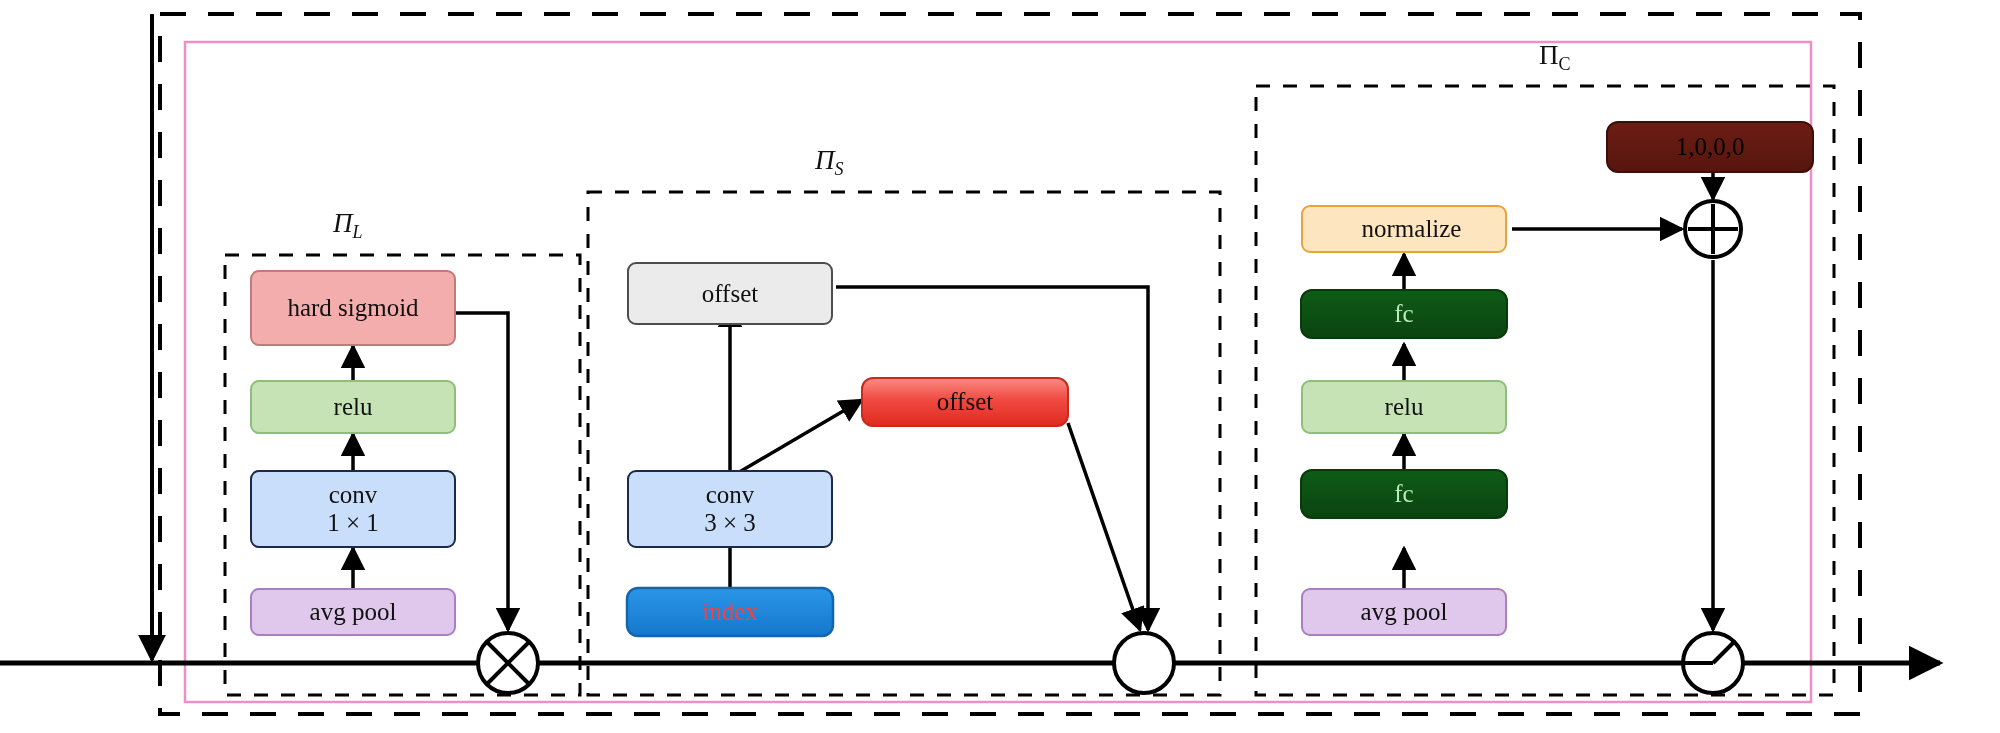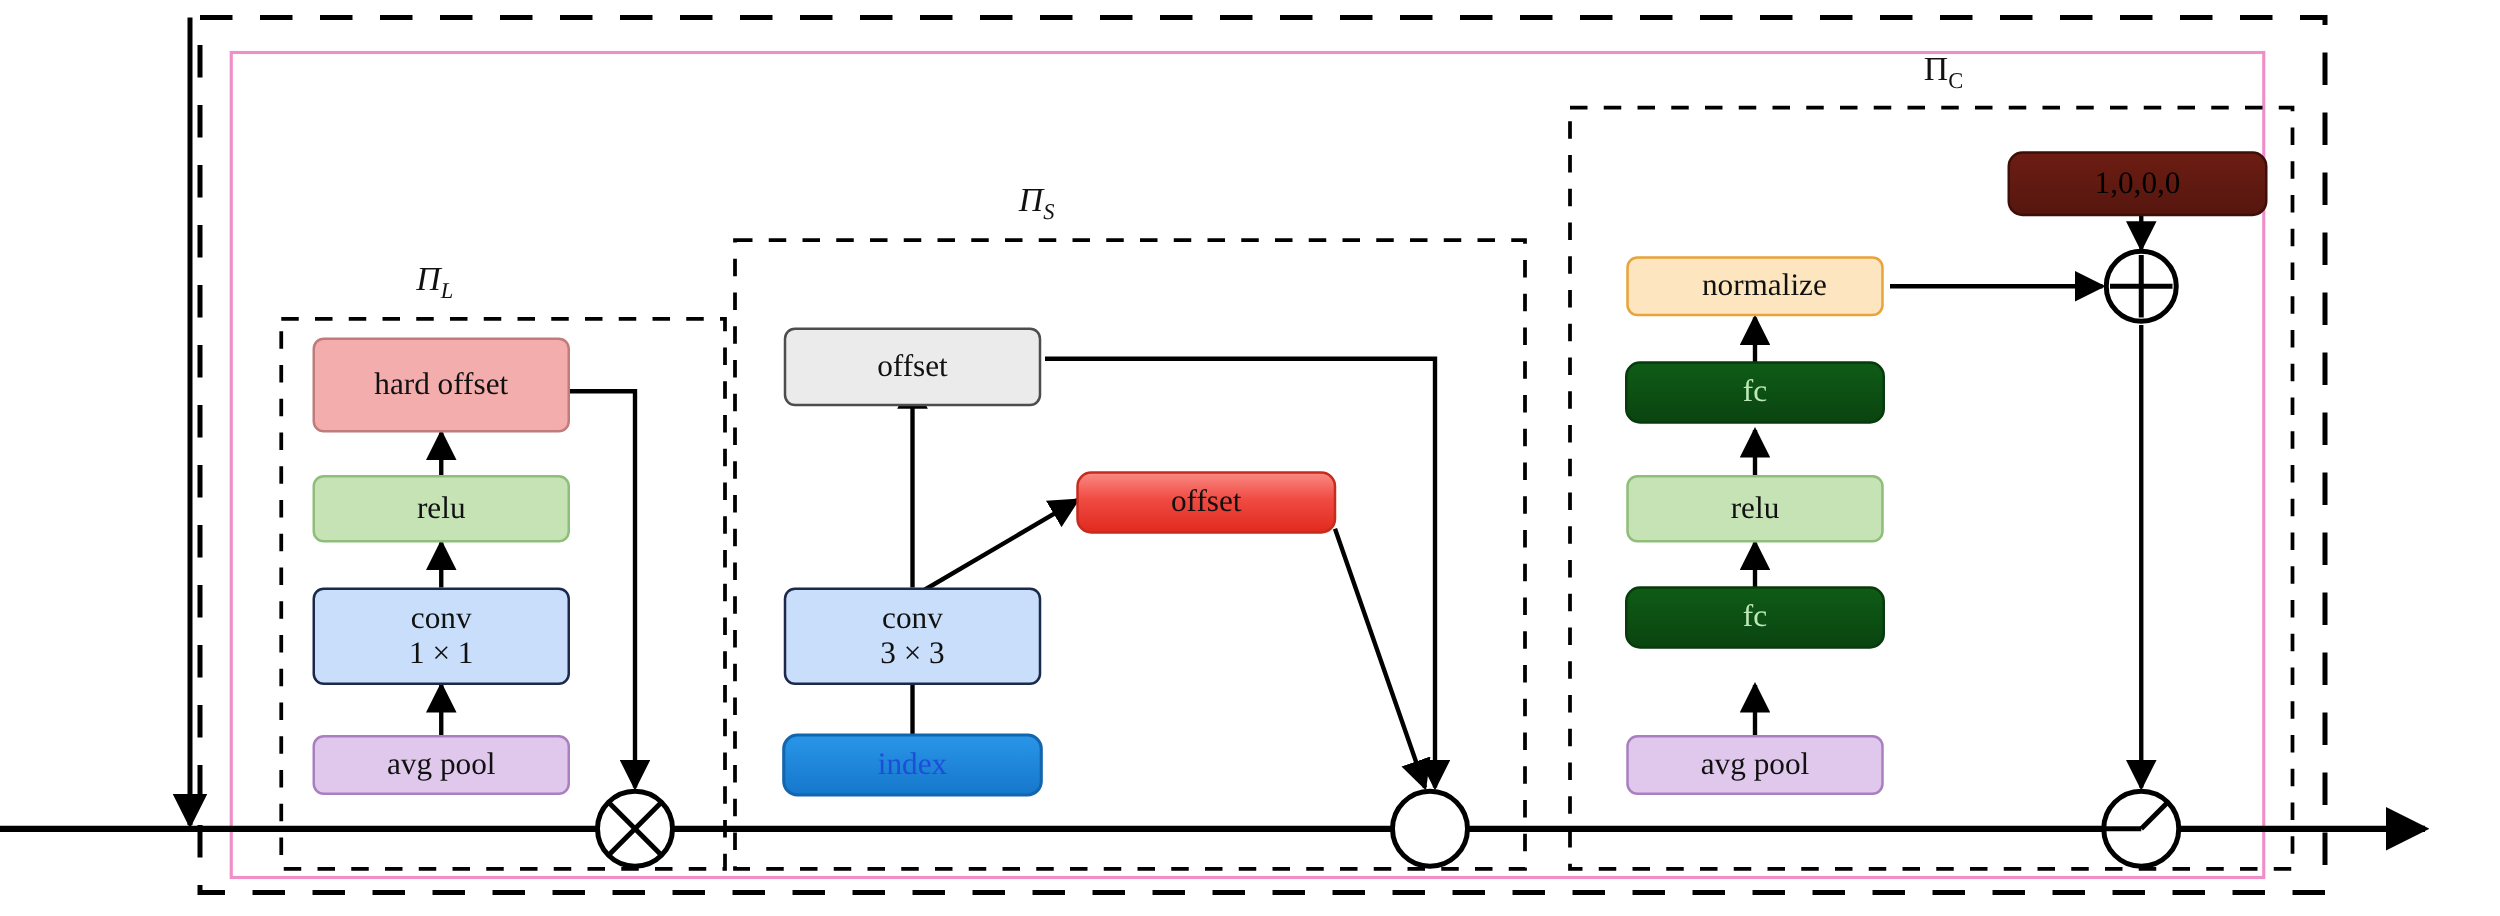--- a/index.html
+++ b/index.html
@@ -109,37 +109,37 @@
   <div class="grp-label" style="left:333px;top:208px;font-style:italic;">
     <span>Π</span><span class="sub">L</span>
   </div>
   <div class="grp-label" style="left:815px;top:145px;font-style:italic;">
     <span>Π</span><span class="sub">S</span>
   </div>
   <div class="grp-label" style="left:1503px;top:40px;margin-left:36px;">
     <span>Π</span><span class="sub">C</span>
   </div>
 
-  <div class="node" style="left:250px;top:270px;width:206px;height:76px;background:#f4adad;border:2px solid #c07b7b;font-size:25px;color:#111;">hard offset</div>
+  <div class="node" style="left:250px;top:270px;width:206px;height:76px;background:#f4adad;border:2px solid #c07b7b;font-size:25px;color:#111;">hard sigmoid</div>
 
   <div class="node" style="left:250px;top:380px;width:206px;height:54px;background:#c6e3b5;border:2px solid #8fbd7a;font-size:25px;color:#111;">relu</div>
 
   <div class="node" style="left:250px;top:470px;width:206px;height:78px;background:#c8defa;border:2.5px solid #1b2a4a;font-size:25px;color:#111;">conv
 1 × 1</div>
 
   <div class="node" style="left:250px;top:588px;width:206px;height:48px;background:#e0c8ec;border:2px solid #a97fc0;font-size:25px;color:#111;">avg pool</div>
 
   <div class="node" style="left:627px;top:262px;width:206px;height:63px;background:#ebebeb;border:2px solid #4d4d4d;font-size:25px;color:#111;">offset</div>
 
   <div class="node" style="left:862px;top:378px;width:206px;height:48px;background:transparent;border:none;font-size:25px;color:#111;">offset</div>
 
   <div class="node" style="left:627px;top:470px;width:206px;height:78px;background:#c8defa;border:2.5px solid #1b2a4a;font-size:25px;color:#111;">conv
 3 × 3</div>
 
-  <div class="node" style="left:627px;top:588px;width:206px;height:48px;background:transparent;border:none;font-size:25px;color:#1d4ed8;">index</div>
+  <div class="node" style="left:627px;top:588px;width:206px;height:48px;background:transparent;border:none;font-size:25px;color:#ef4444;">index</div>
 
   <div class="node" style="left:1607px;top:122px;width:206px;height:50px;background:transparent;border:none;font-size:25px;color:#000000;">1,0,0,0</div>
 
   <div class="node" style="left:1301px;top:205px;width:206px;height:48px;background:#fde6bf;border:2px solid #e8a33a;font-size:25px;color:#111;padding-left:15px;">normalize</div>
 
   <div class="node" style="left:1301px;top:290px;width:206px;height:48px;background:transparent;border:none;font-size:25px;color:#bde8b9;">fc</div>
 
   <div class="node" style="left:1301px;top:380px;width:206px;height:54px;background:#c6e3b5;border:2px solid #8fbd7a;font-size:25px;color:#111;">relu</div>
 
   <div class="node" style="left:1301px;top:470px;width:206px;height:48px;background:transparent;border:none;font-size:25px;color:#bde8b9;">fc</div>

